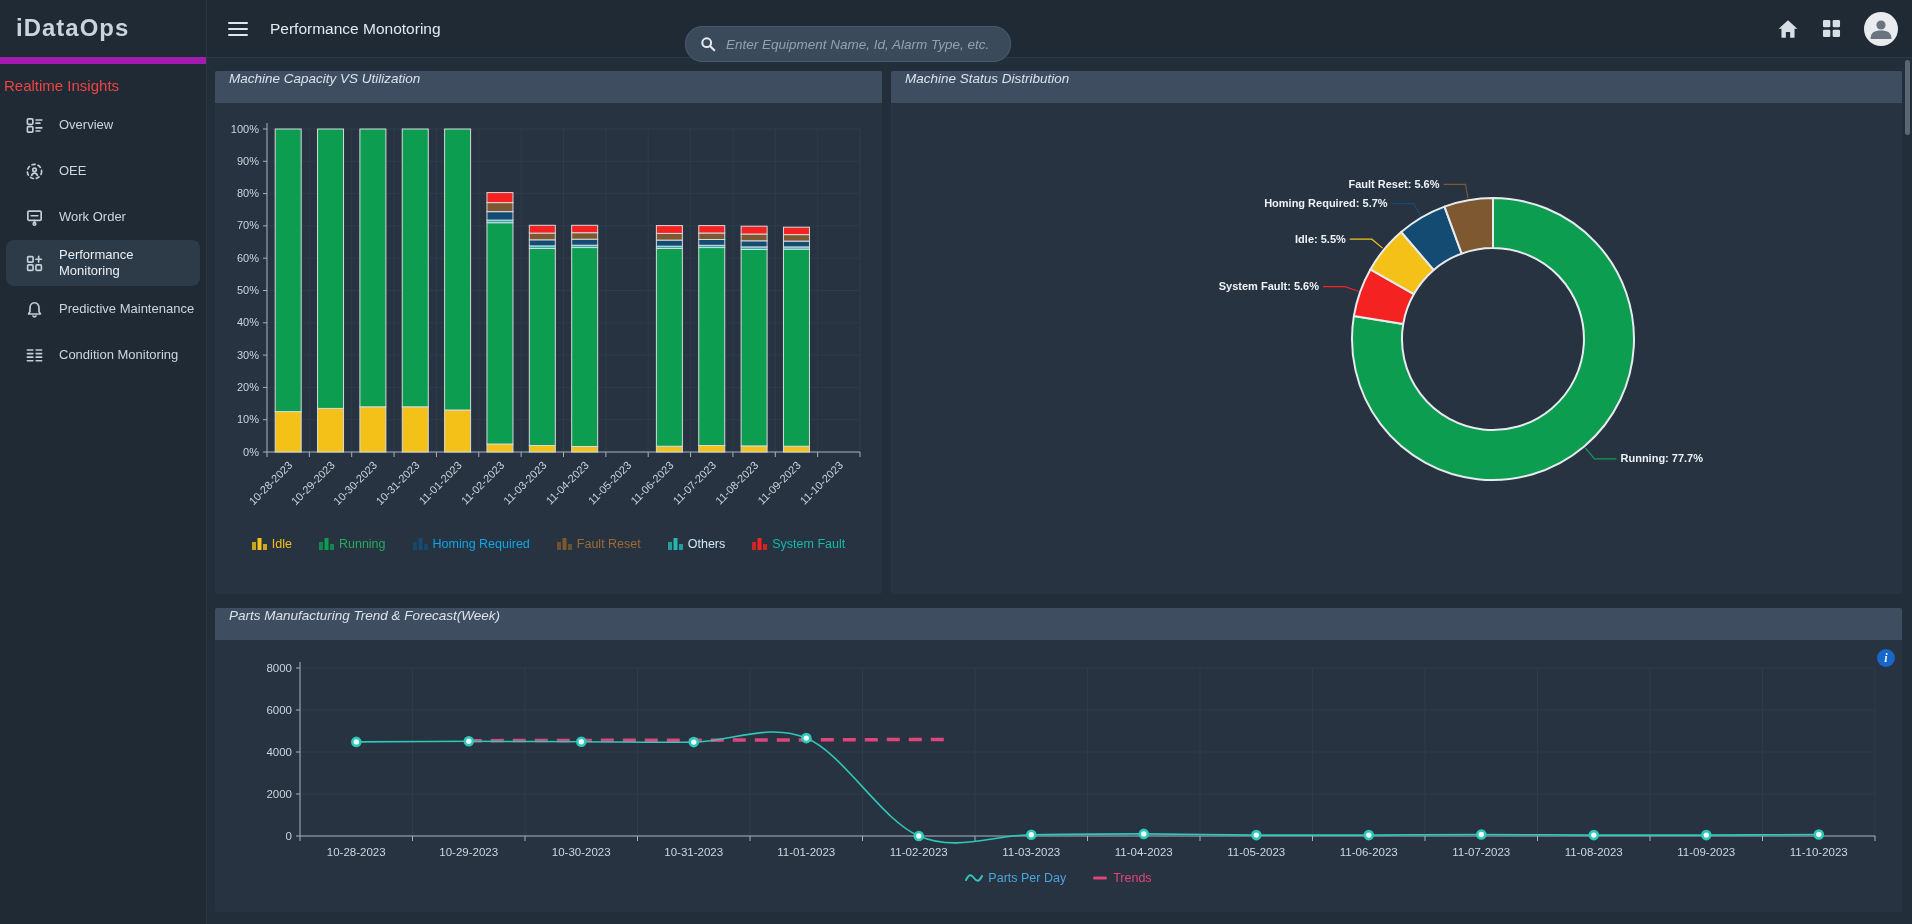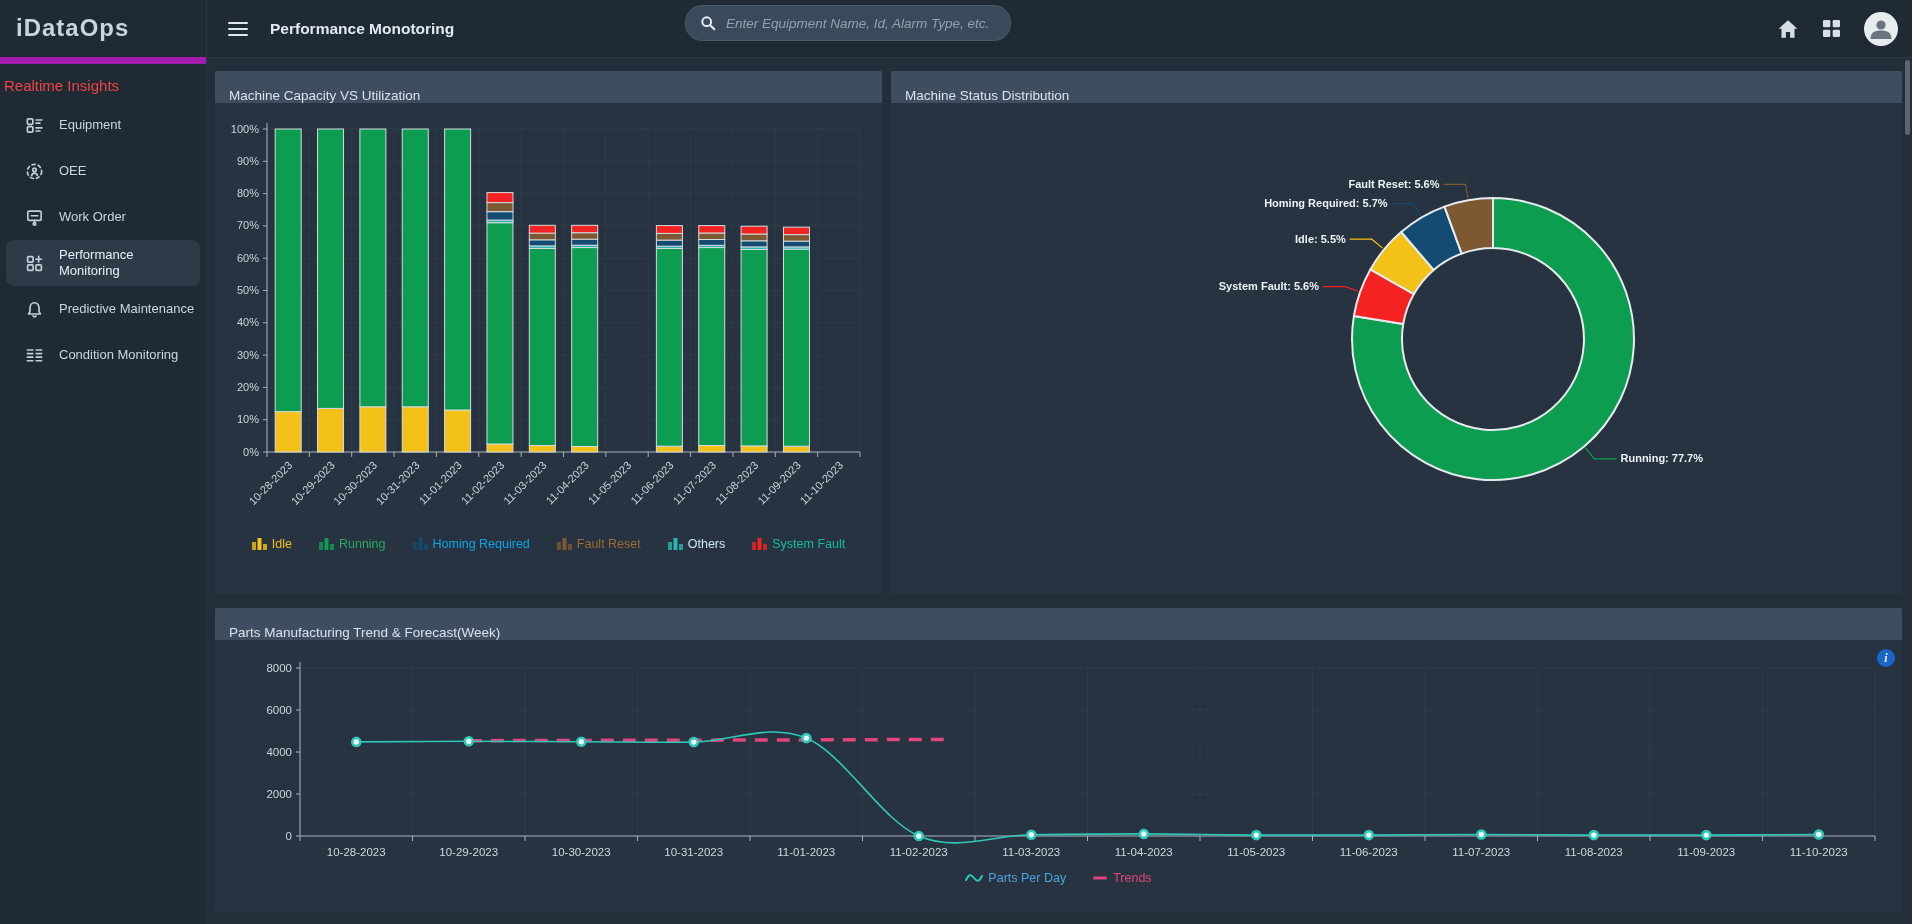--- a/index.html
+++ b/index.html
@@ -15,31 +15,31 @@
   .section-label{margin:13px 0 8px 4px;font-size:15px;color:#ef4444;}
   .nav{display:flex;flex-direction:column;}
   .nav-item{display:flex;align-items:center;gap:15px;min-height:42px;padding:2px 8px 2px 24px;color:#ccd6df;font-size:13px;cursor:pointer;line-height:1.25;}
   .nav-item.selected{background:#2d3a48;border-radius:8px;margin:0 6px;padding-left:18px;color:#e9eff5;}
   .nav-icon{width:20px;height:20px;flex:0 0 20px;display:flex;align-items:center;justify-content:center;color:#c3ced8;}
   .nav-icon svg{width:19px;height:19px;display:block;}
   
   .topbar{position:absolute;left:206px;top:0;width:1706px;height:57px;background:#1f2a35;border-bottom:1px solid #2b3744;display:flex;align-items:center;z-index:4;}
   .hamburger{background:none;border:none;margin-left:22px;padding:0;cursor:pointer;color:#dfe6ed;}
   .hamburger svg{width:20px;height:16px;display:block;}
-  .page-title{margin:0 16px 0 22px;font-size:15.5px;font-weight:700;color:#e2e9ef;}
-  .search{position:absolute;left:479px;top:5px;width:324px;height:34px;background:#3b4a5b;border:1px solid #48596b;border-radius:17px;display:flex;align-items:center;}
+  .page-title{margin:0 16px 0 22px;font-size:15.5px;font-weight:400;color:#e2e9ef;}
+  .search{position:absolute;left:479px;top:26px;width:324px;height:34px;background:#3b4a5b;border:1px solid #48596b;border-radius:17px;display:flex;align-items:center;}
   .search-icon{margin-left:14px;display:flex;color:#e6ecf1;}
   .search input{flex:1;background:transparent;border:none;outline:none;color:#dfe6ec;font-size:13.5px;font-style:italic;padding:0 14px 0 10px;font-family:"Liberation Sans",sans-serif;}
   .search input::placeholder{color:#93a1ae;font-style:italic;}
   .topbar-right{position:absolute;right:14px;top:0;height:57px;display:flex;align-items:center;gap:22px;}
   .tb-btn{background:none;border:none;padding:0;cursor:pointer;color:#d7dee5;display:flex;}
   .avatar{width:34px;height:34px;border-radius:50%;background:#e9ecee;overflow:hidden;display:flex;align-items:center;justify-content:center;cursor:pointer;}
   
   .card{position:absolute;background:#273340;border-radius:2px;}
-  .card-header{height:32px;background:#3e4e60;display:flex;align-items:flex-end;padding:0 14px;font-size:13.5px;color:#dae2ea;border-radius:2px 2px 0 0;position:relative;z-index:2;}
+  .card-header{height:32px;background:#3e4e60;display:flex;align-items:flex-start;padding:0 14px;font-size:13.5px;color:#dae2ea;border-radius:2px 2px 0 0;position:relative;z-index:2;font-style:italic;}
   .card-capacity{left:215px;top:71px;width:667px;height:523px;}
   .card-status{left:891px;top:71px;width:1011px;height:523px;}
   .card-trend{left:215px;top:608px;width:1687px;height:304px;}
   svg.chart{position:absolute;left:0;top:0;z-index:1;}
   .chart-legend{position:absolute;left:0;right:0;display:flex;justify-content:center;align-items:center;gap:27px;font-size:12.5px;z-index:2;}
   .legend-item{display:flex;align-items:center;gap:5px;cursor:pointer;white-space:nowrap;}
   .legend-item svg{display:block;}
   .info-btn{position:absolute;left:1662px;top:41px;width:18px;height:18px;border-radius:50%;background:#1866c8;color:#eaf2fb;display:flex;align-items:center;justify-content:center;font:italic 800 12px "Liberation Serif",serif;cursor:pointer;z-index:3;}
   .scroll-thumb{position:absolute;right:2px;top:60px;width:5px;height:75px;border-radius:3px;background:#5a6773;z-index:6;cursor:pointer;}
 </style>
@@ -56,21 +56,21 @@
      <span class="nav-icon">
           <svg viewBox="0 0 16 16" fill="none" stroke="currentColor" stroke-width="1.4" stroke-linecap="round">
             <rect x="2" y="2.4" width="4.6" height="4.6" rx="0.8"></rect>
             <line x1="9.3" y1="3.4" x2="14.2" y2="3.4"></line>
             <line x1="9.3" y1="6" x2="12.6" y2="6"></line>
             <rect x="2" y="9" width="4.6" height="4.6" rx="0.8"></rect>
             <line x1="9.3" y1="10" x2="14.2" y2="10"></line>
             <line x1="9.3" y1="12.6" x2="12.6" y2="12.6"></line>
           </svg>
         </span>
-     <span class="nav-label">Equipment</span>
+     <span class="nav-label">Overview</span>
    </div>
       <div class="nav-item">
      <span class="nav-icon">
           <svg viewBox="0 0 16 16" fill="none" stroke="currentColor" stroke-width="1.4" stroke-linecap="round">
             <circle cx="8" cy="8" r="6" stroke-dasharray="2.6 2.6"></circle>
             <circle cx="8" cy="6.6" r="1.5"></circle>
             <path d="M5.6 11.4 C5.9 9.9 6.8 9.3 8 9.3 C9.2 9.3 10.1 9.9 10.4 11.4"></path>
           </svg>
         </span>
      <span class="nav-label">OEE</span>

